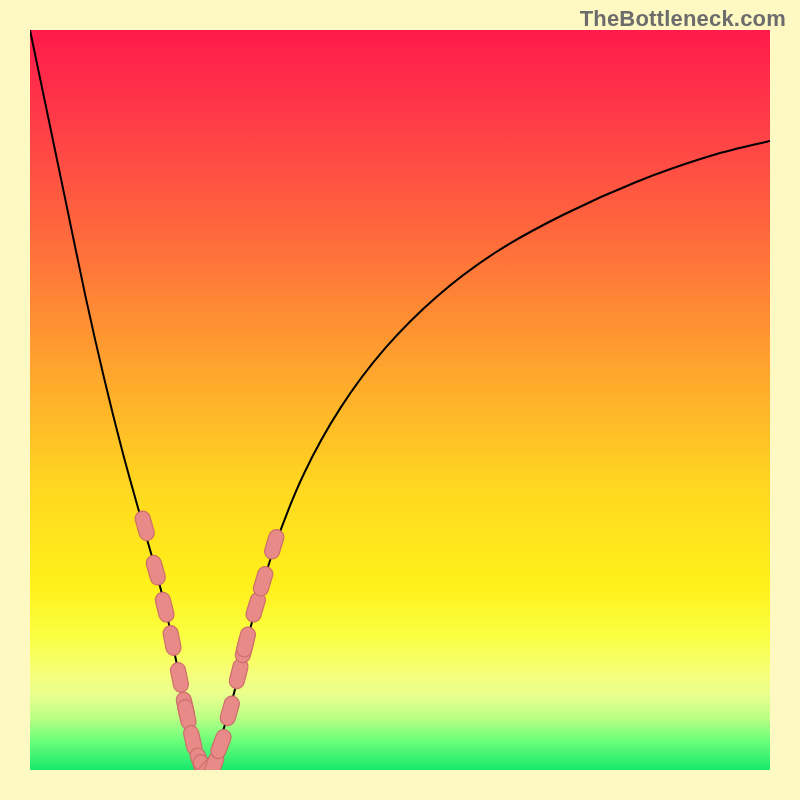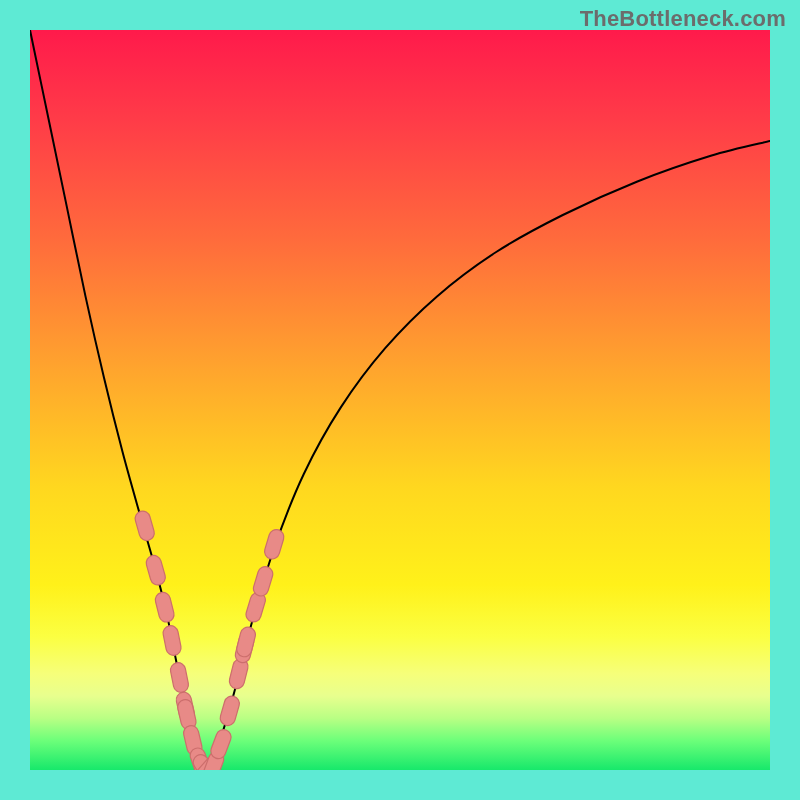--- a/index.html
+++ b/index.html
@@ -10,21 +10,21 @@
     overflow: hidden;
     background: #000;
     font-family: Arial, Helvetica, sans-serif;
   }
   .frame {
     position: absolute;
     top: 0;
     left: 0;
     width: 800px;
     height: 800px;
-    background: #5eead4;
+    background: #fef9c3;
   }
   .plot-area {
     position: absolute;
     top: 30px;
     left: 30px;
     width: 740px;
     height: 740px;
     overflow: hidden;
   }
   .gradient {

